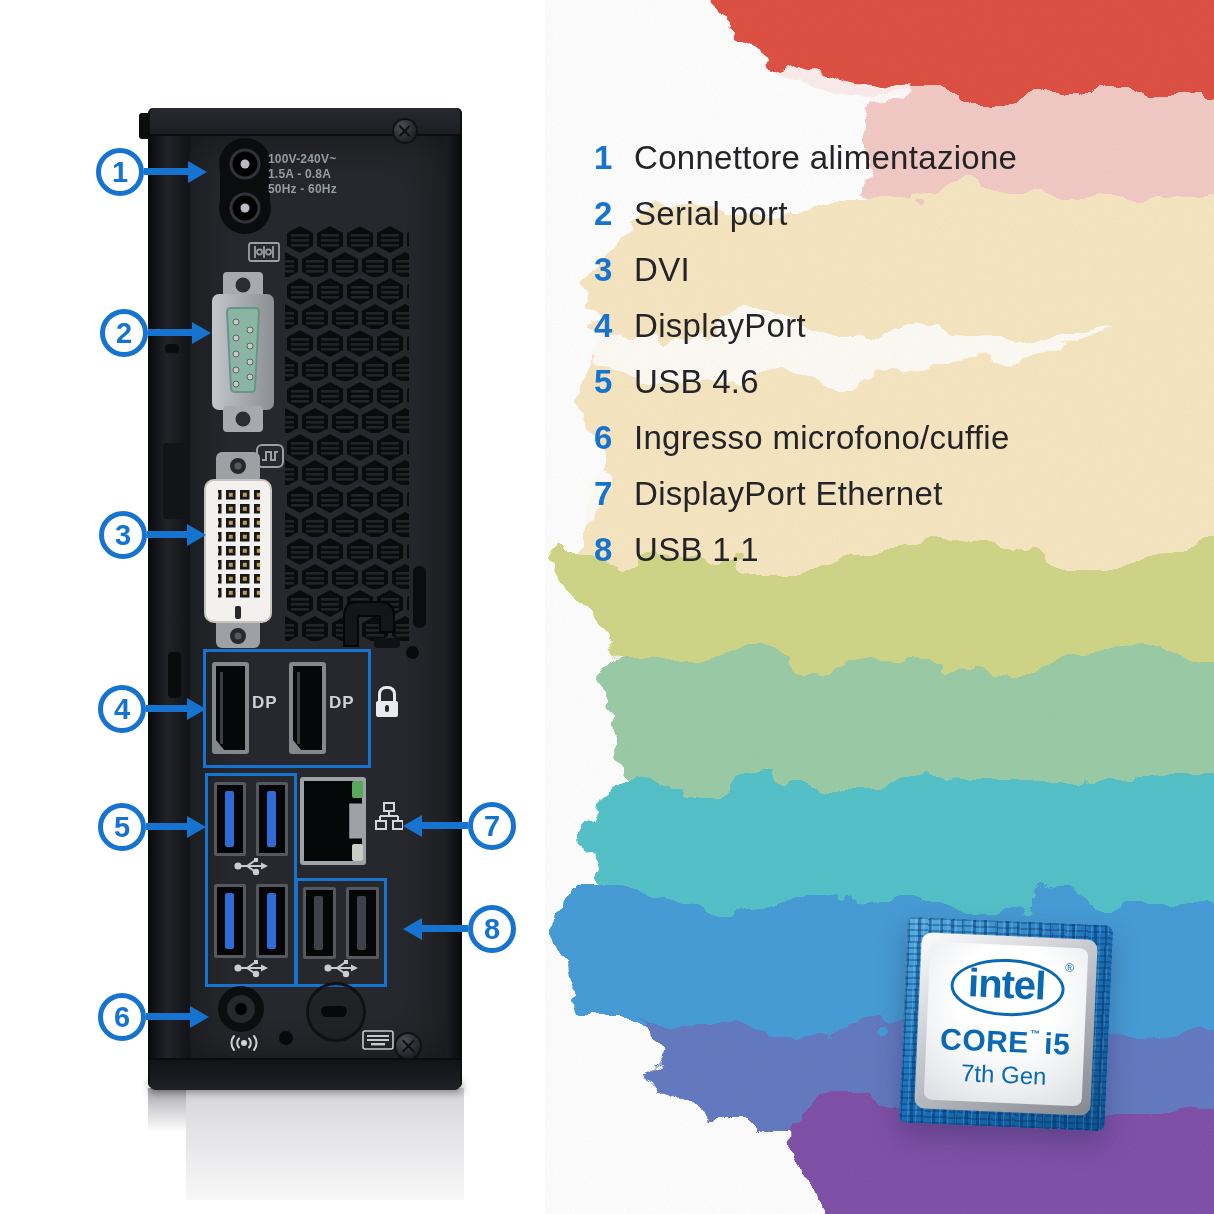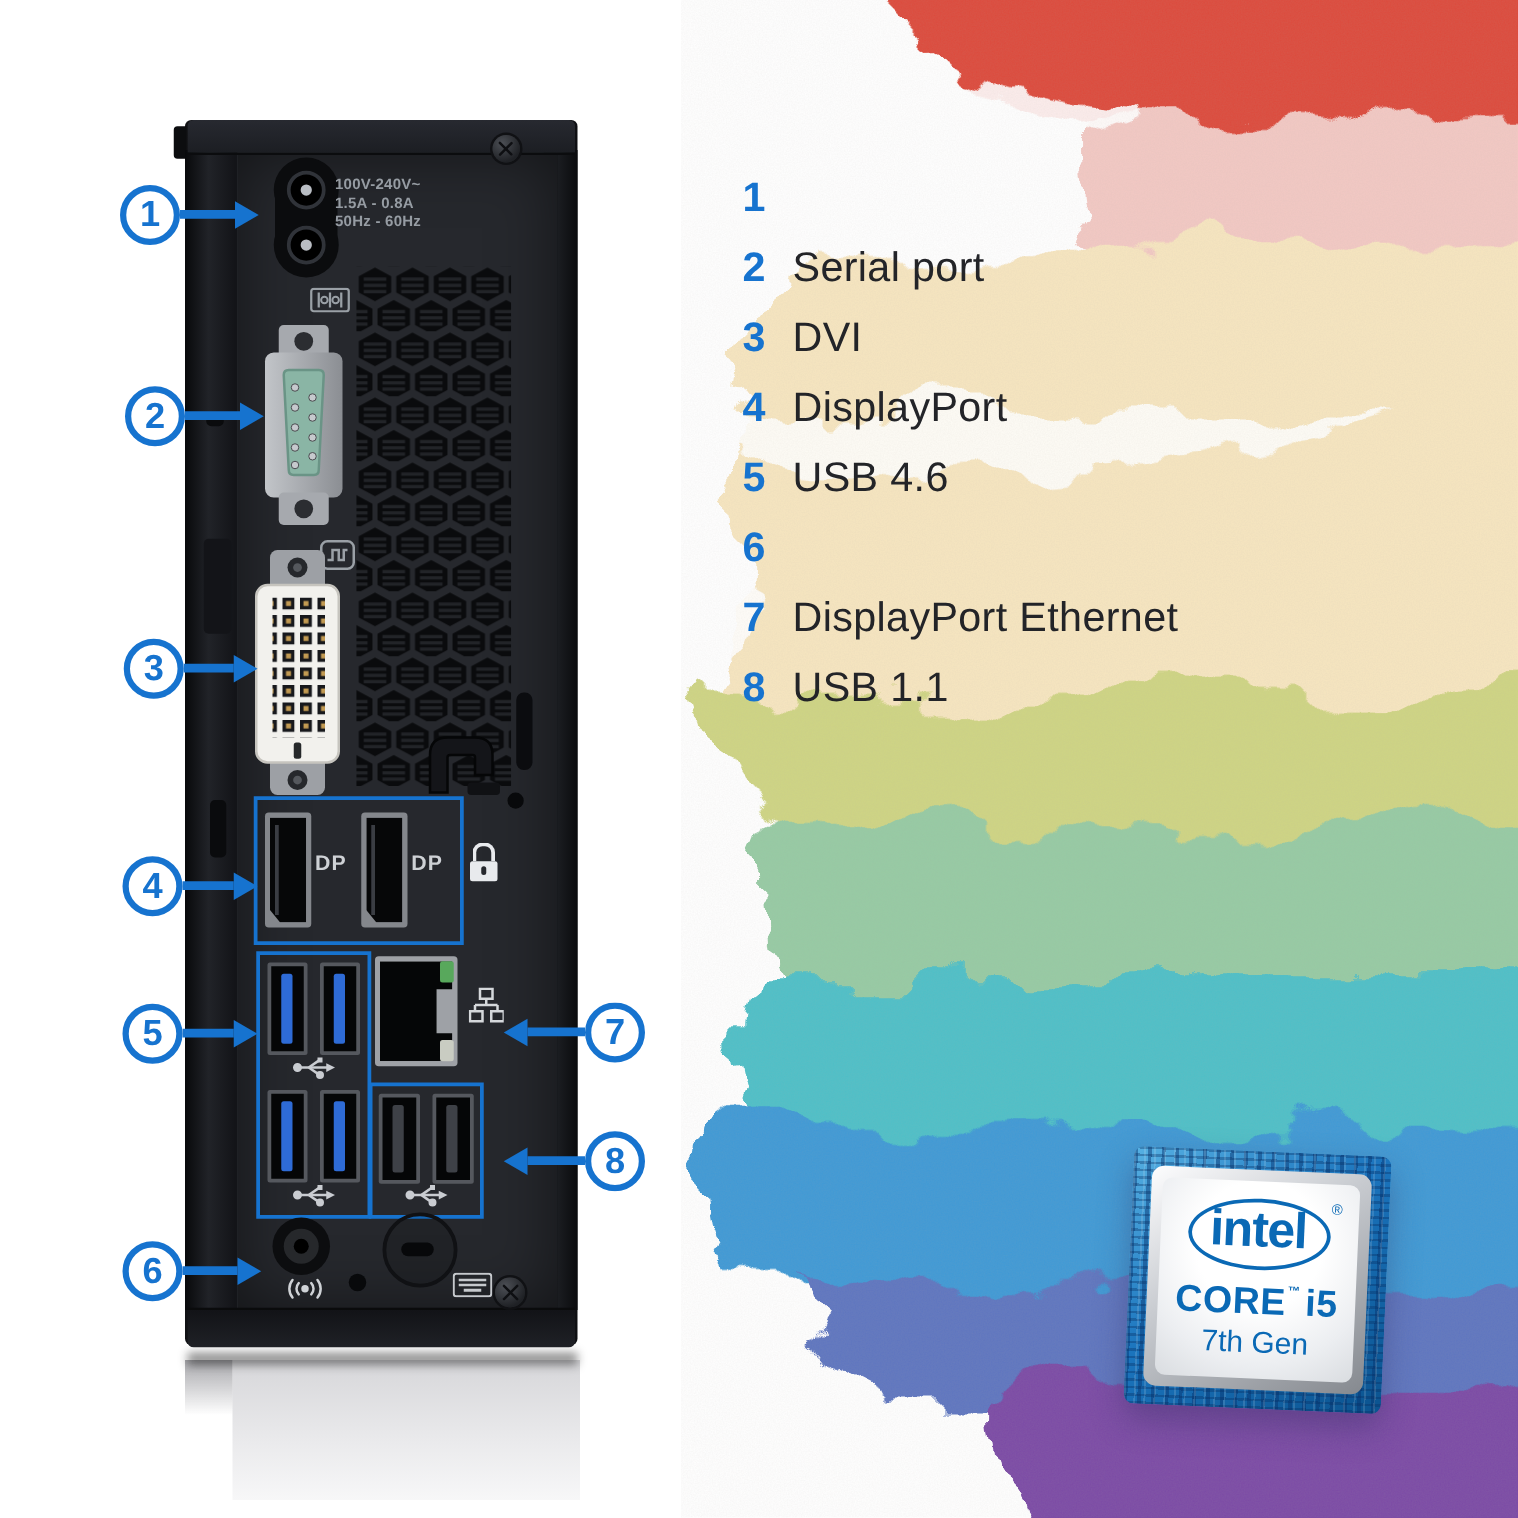--- a/index.html
+++ b/index.html
@@ -10,21 +10,21 @@
   
   .watercolor{position:absolute;left:0;top:0;width:1214px;height:1214px;}
 
   
   .legend{position:absolute;left:594px;top:130px;z-index:30;}
   .legend-item{display:flex;align-items:center;height:56px;}
   .legend-num{width:24px;font-size:33px;font-weight:700;color:#1673cf;text-align:left;}
   .legend-label{margin-left:16px;font-size:33px;font-weight:400;color:#232428;letter-spacing:.3px;white-space:nowrap;}
 
   
-  .tower{position:absolute;left:148px;top:96px;width:288px;height:980px;z-index:10;}
+  .tower{position:absolute;left:148px;top:108px;width:288px;height:980px;z-index:10;}
   .t-body{position:absolute;left:0;top:0;width:314px;height:980px;border-radius:5px;
           background:linear-gradient(90deg,#101114 0%,#1d1f24 7%,#232529 50%,#1b1d21 90%,#0e0f12 100%);}
   .t-top-cap{position:absolute;left:2px;top:0;width:310px;height:26px;border-radius:5px 5px 0 0;
           background:linear-gradient(#272930,#1c1e23);border-bottom:2px solid #0b0c0e;}
   .t-bottom-cap{position:absolute;left:2px;top:950px;width:310px;height:30px;border-radius:0 0 5px 5px;
           background:linear-gradient(#121317,#1f2126);border-top:2px solid #0a0b0c;}
   .t-tab{position:absolute;width:10px;height:26px;background:#0c0d0f;top:5px;}
   .t-tab.left{left:-9px;border-radius:3px 0 0 3px;}
   .t-tab.right{right:-9px;border-radius:0 3px 3px 0;}
   .t-left-frame{position:absolute;left:0;top:24px;width:42px;height:928px;
@@ -145,39 +145,41 @@
       <path fill="#ffffff" opacity="0.9" d="M690,30 C760,58 830,82 900,94 C870,132 800,128 730,110 C706,98 694,62 690,30 Z"></path>
       <path fill="#ffffff" opacity="0.85" d="M560,330 H1120 C1000,368 820,392 640,388 C596,372 570,352 560,330 Z"></path>
       <path fill="#ffffff" opacity="0.9" d="M480,430 C560,440 604,458 618,485 C600,528 548,548 480,552 Z"></path>
     </g>
     <rect x="545" y="0" width="669" height="1214" filter="url(#paper)" opacity="0.16"></rect>
   </svg>
 
   <div class="legend">
     <div class="legend-item">
       <span class="legend-num">1</span>
+      <span class="legend-label">Connettore alimentazione</span>
     </div>
     <div class="legend-item">
       <span class="legend-num">2</span>
       <span class="legend-label">Serial port</span>
     </div>
     <div class="legend-item">
       <span class="legend-num">3</span>
       <span class="legend-label">DVI</span>
     </div>
     <div class="legend-item">
       <span class="legend-num">4</span>
       <span class="legend-label">DisplayPort</span>
     </div>
     <div class="legend-item">
       <span class="legend-num">5</span>
       <span class="legend-label">USB 4.6</span>
     </div>
     <div class="legend-item">
       <span class="legend-num">6</span>
+      <span class="legend-label">Ingresso microfono/cuffie</span>
     </div>
     <div class="legend-item">
       <span class="legend-num">7</span>
       <span class="legend-label">DisplayPort Ethernet</span>
     </div>
     <div class="legend-item">
       <span class="legend-num">8</span>
       <span class="legend-label">USB 1.1</span>
     </div>
   </div>

